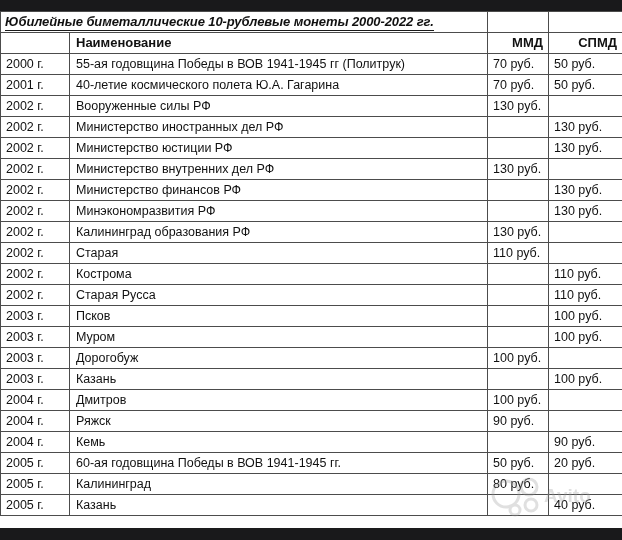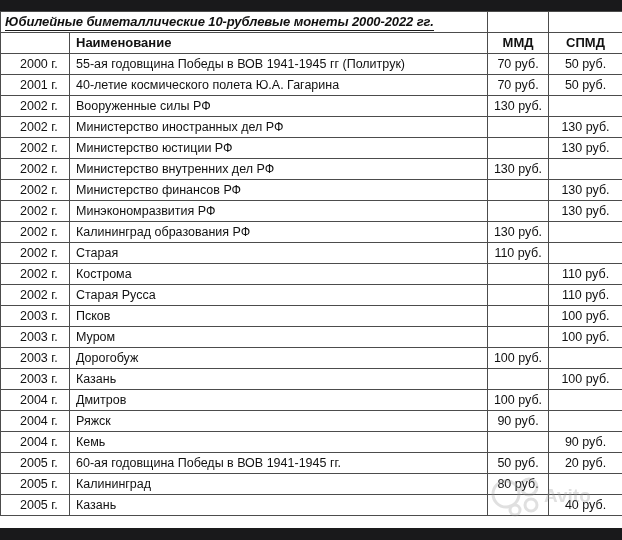--- a/index.html
+++ b/index.html
@@ -82,34 +82,33 @@
     background: #ffffff;
   }
 
   
   tr.head-row td {
     font-weight: 700;
     font-size: 13px;
   }
   tr.head-row td.h-name { padding-left: 6px; }
   tr.head-row td.h-mmd,
-  tr.head-row td.h-spmd { text-align: center; }
+  tr.head-row td.h-spmd { text-align: right; }
   tr.head-row td.h-blank { }
 
   
   tr.data-row td.cell-year {
-    padding-left: 19px;
+    padding-left: 5px;
     font-size: 12.5px;
   }
   tr.data-row td.cell-name {
     padding-left: 6px;
   }
   tr.data-row td.cell-mmd,
   tr.data-row td.cell-spmd {
-    text-align: center;
     font-size: 12.5px;
   }
 
   
   #watermark {
     position: absolute;
     right: 6px;
     bottom: 10px;
     width: 132px;
     height: 46px;

